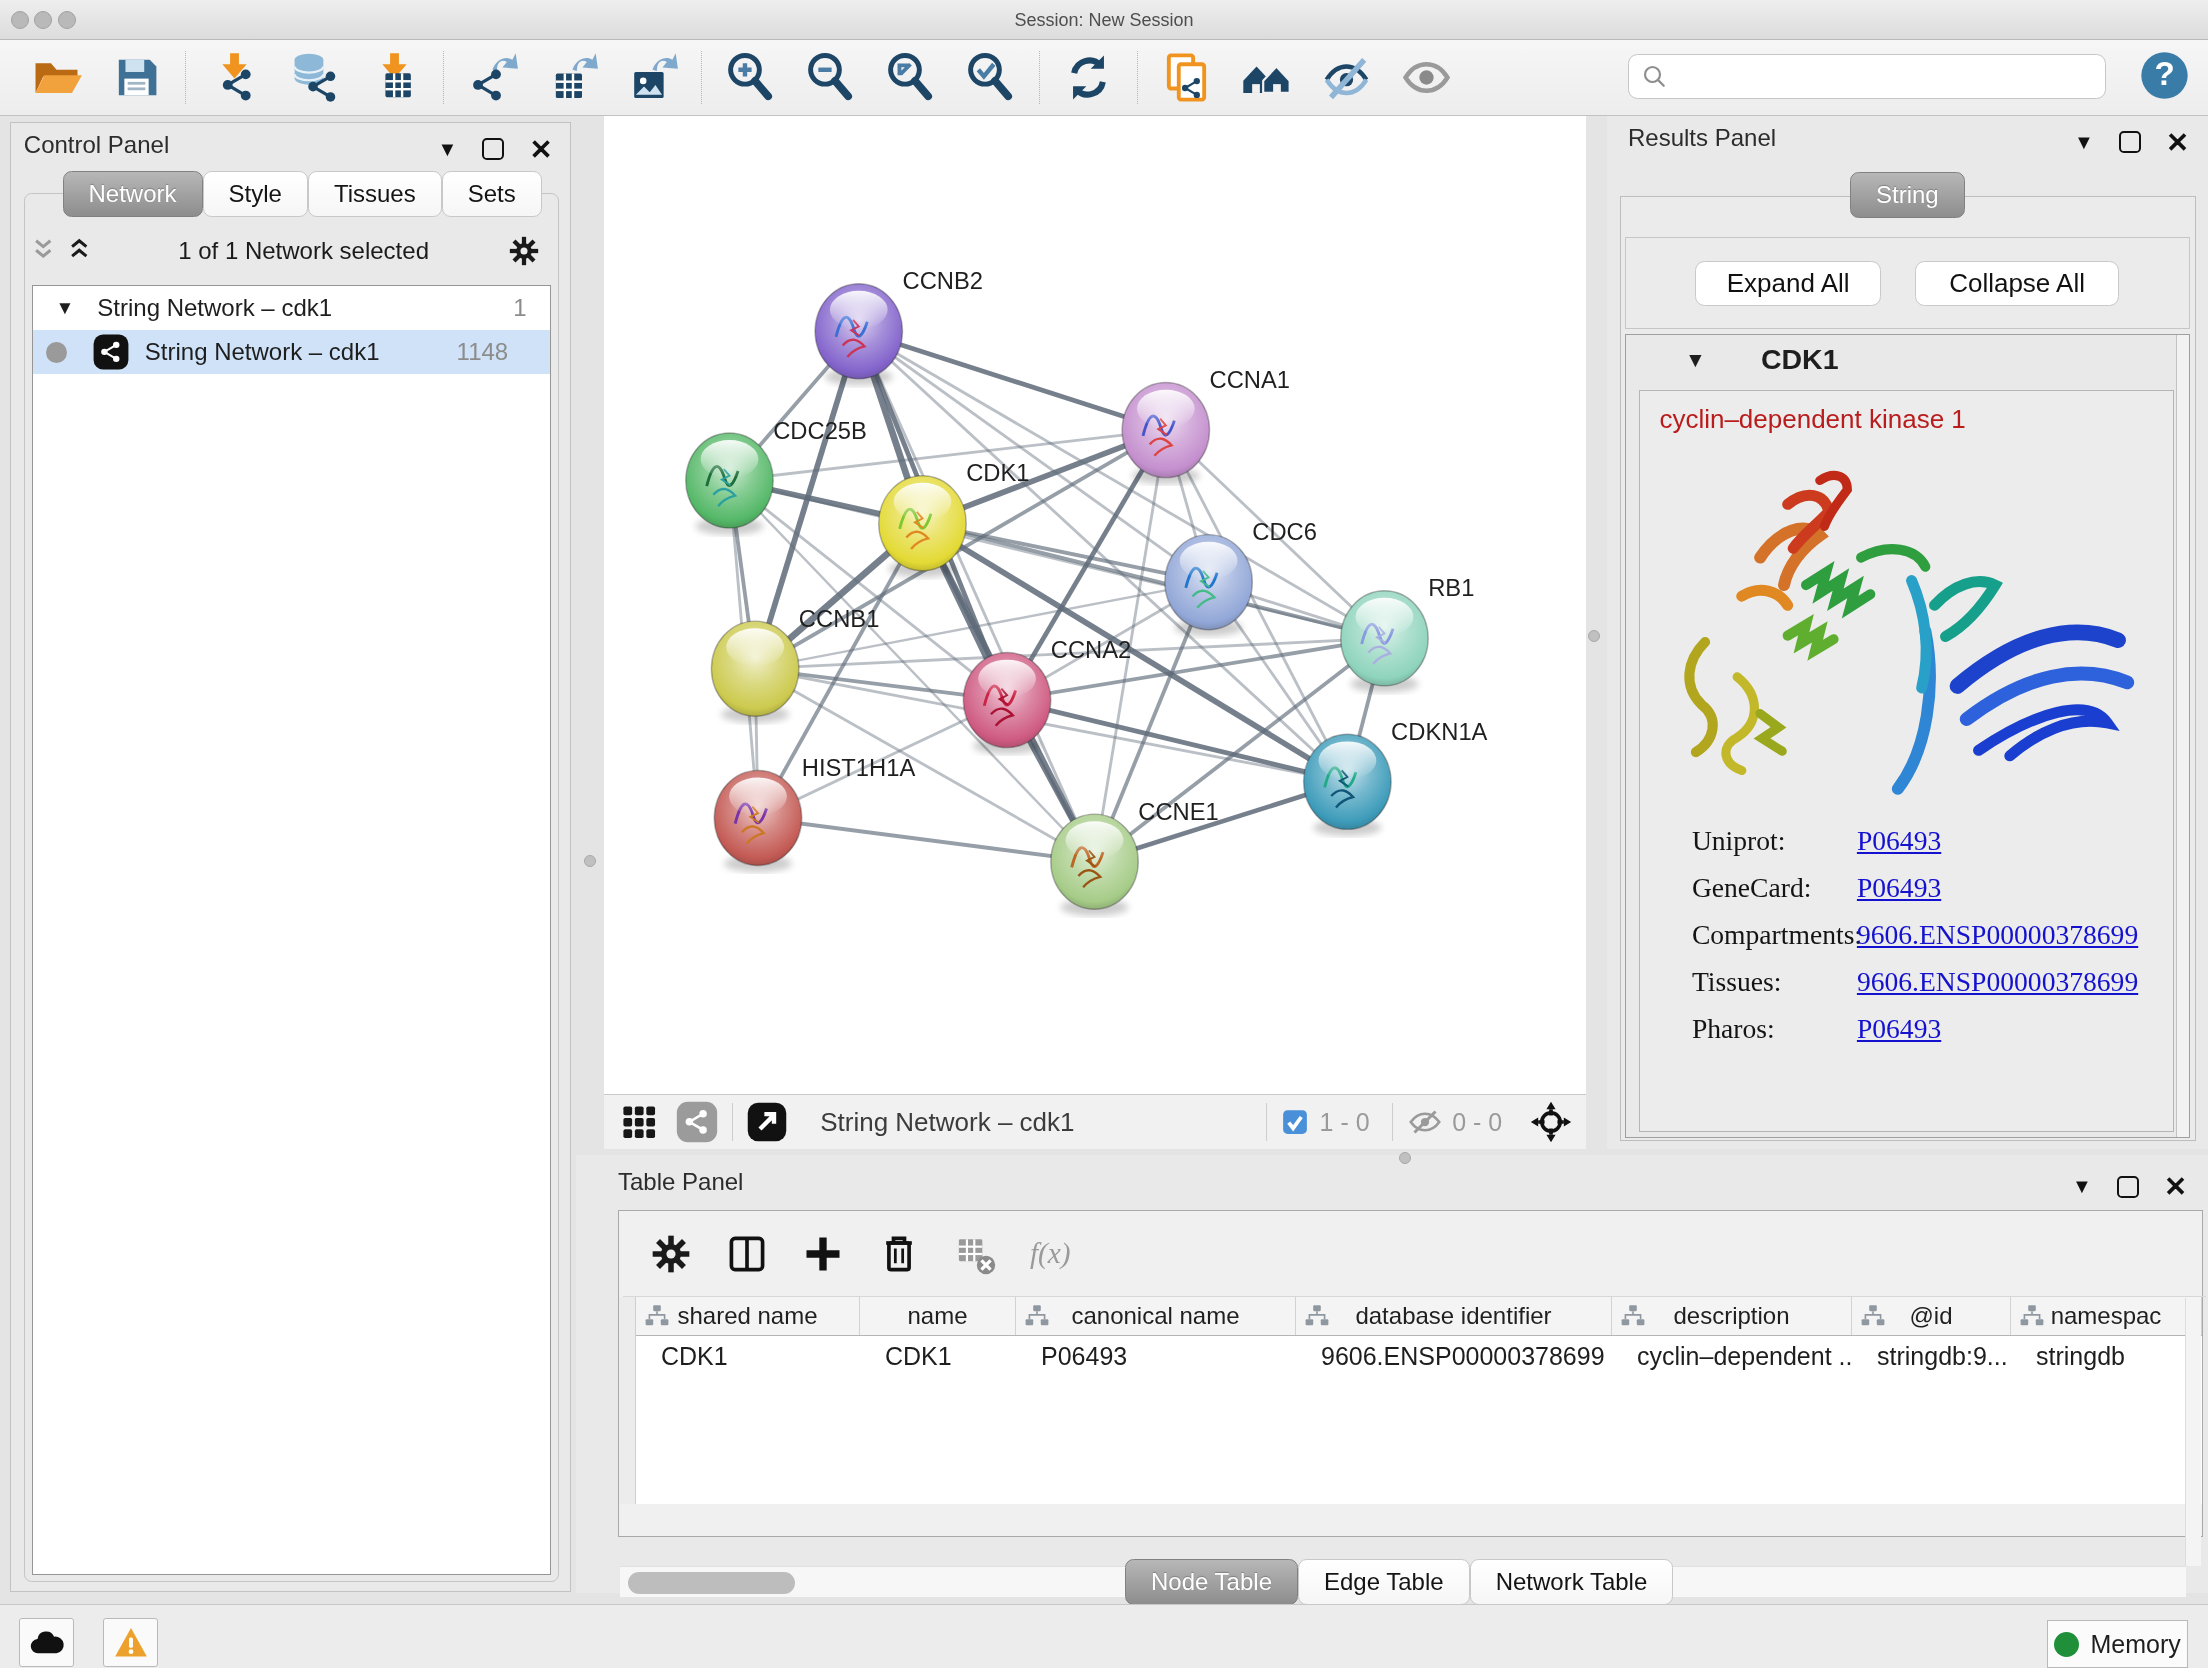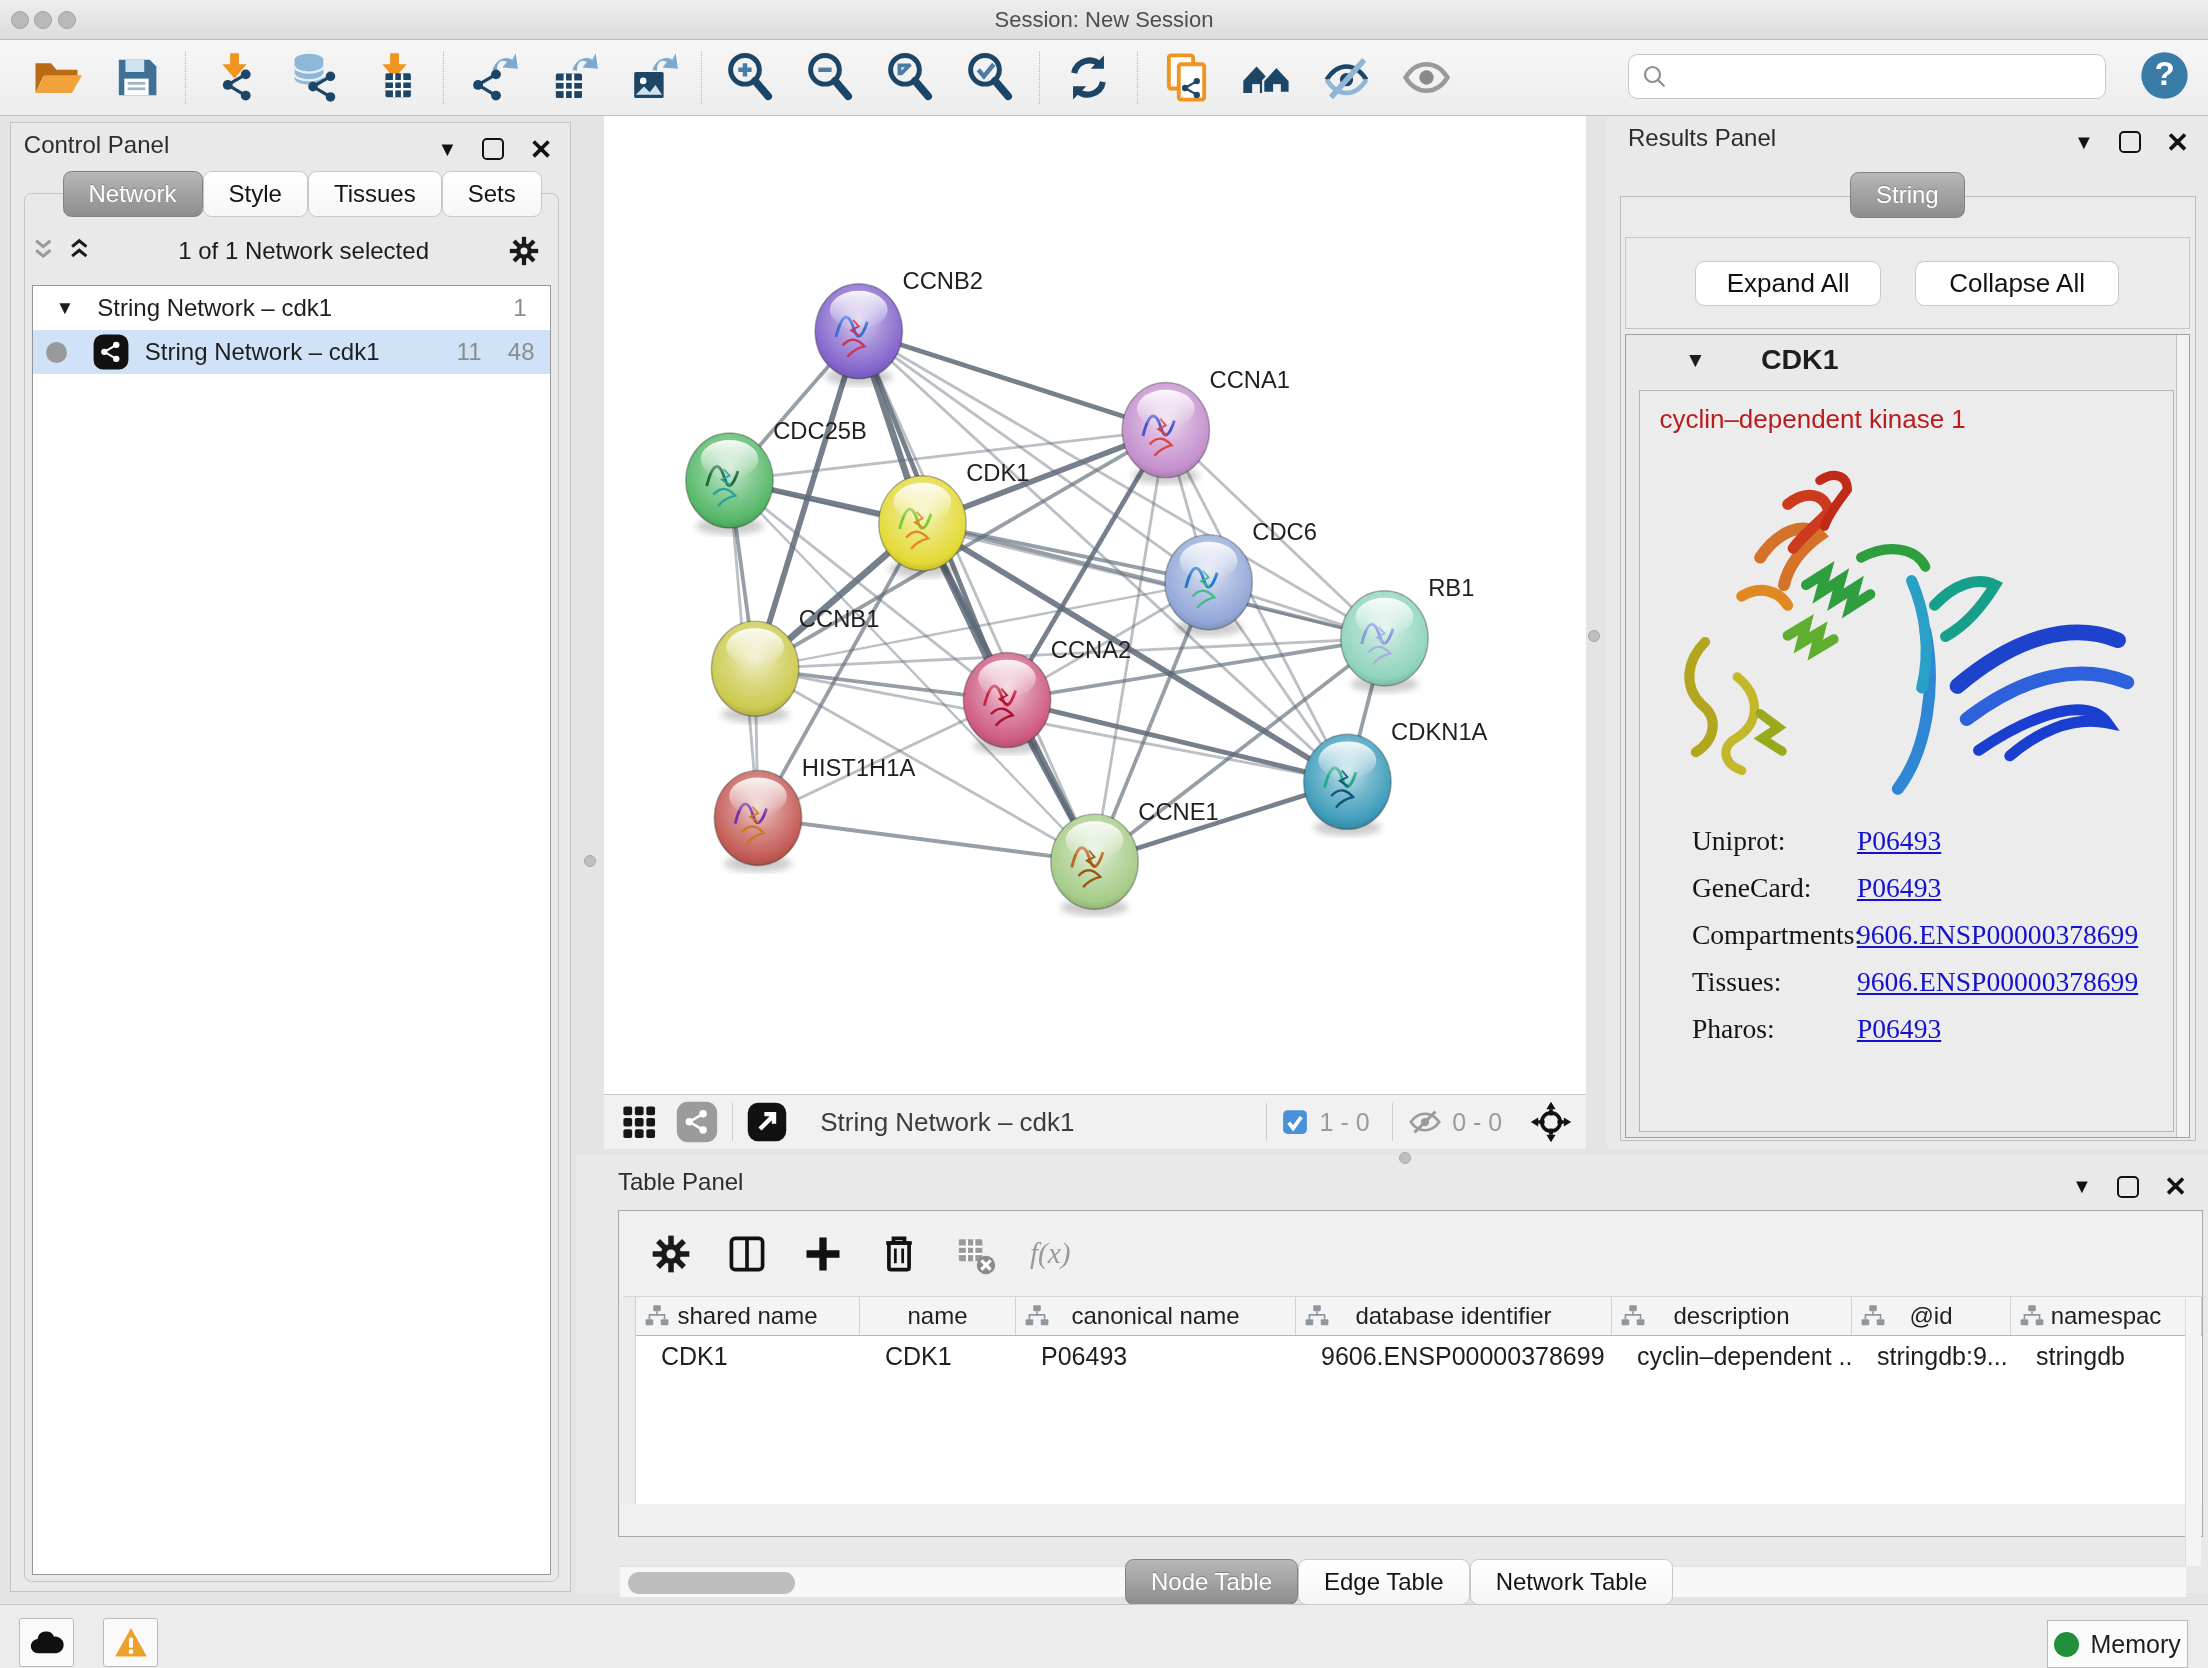--- a/index.html
+++ b/index.html
@@ -3,21 +3,21 @@
 <meta charset="utf-8">
 <style>
   *{box-sizing:border-box;margin:0;padding:0}
   html,body{width:2208px;height:1668px;overflow:hidden}
   body{background:#e4e4e4;font-family:"Liberation Sans",sans-serif;position:relative;color:#1e1e1e}
   .abs{position:absolute}
   svg.ic{display:block}
   
   #titlebar{left:0;top:0;width:2208px;height:40px;background:linear-gradient(#eeeeee,#dcdcdc);border-bottom:1px solid #b9b9b9}
   .tl{position:absolute;top:10.5px;width:18px;height:18px;border-radius:50%;background:#b9b9b9;border:1px solid #a2a2a2}
-  #win-title{width:100%;text-align:center;line-height:40px;font-size:22px;color:#4e4e4e}
+  #win-title{width:100%;text-align:center;line-height:40px;font-size:18px;color:#4e4e4e}
   
   #toolbar{left:0;top:40px;width:2208px;height:76px;background:linear-gradient(#f6f6f6,#ededed);border-bottom:1px solid #c2c2c2;display:flex;align-items:center;padding-left:27px}
   .tb-group{display:flex;align-items:center;gap:21px}
   .tb-sep{width:0;height:53px;border-left:1.9px dotted #b5b5b5;margin:0 19px}
   .tb-btn{width:59px;height:59px;display:flex;align-items:center;justify-content:center}
   .tb-btn svg{width:53px;height:53px}
   #search-wrap{left:1628px;top:54px;width:478px;height:45px;background:#fff;border:1px solid #c6c6c6;border-radius:9.5px;display:flex;align-items:center;padding-left:11.4px}
   #search-wrap svg{width:30px;height:30px}
   #search-input{border:none;outline:none;flex:1;height:38px;font-size:25px;background:transparent;padding-left:7.6px}
   #help-btn{left:2138px;top:49px;width:53px;height:53px}
@@ -366,21 +366,21 @@
               <line x1="12" y1="24" x2="34" y2="11" stroke="#fff" stroke-width="4"></line>
               <line x1="12" y1="24" x2="34" y2="37" stroke="#fff" stroke-width="4"></line>
               <circle cx="34" cy="11" r="6" fill="#fff"></circle>
               <circle cx="12" cy="24" r="6" fill="#fff"></circle>
               <circle cx="34" cy="37" r="6" fill="#fff"></circle>
             </g>
           </svg>
         </span>
       <span style="flex:1">String Network – cdk1</span>
       <span class="cnt" style="width:63px;text-align:right">11</span>
-      <span class="cnt" style="width:53px;text-align:right;margin-right:15px">48</span>
+      <span class="cnt" style="width:53px;text-align:left;margin-right:15px">48</span>
     </div>
   </div>
 </div>
 
 <div id="network-panel" class="abs">
   <svg id="net-canvas" class="abs" width="982" height="978" viewBox="635 122 1033 1028">
       <defs>
         <linearGradient id="gloss" x1="0" y1="0" x2="0" y2="1">
           <stop offset="0" stop-color="#fff" stop-opacity="0.92"></stop>
           <stop offset="1" stop-color="#fff" stop-opacity="0"></stop>

